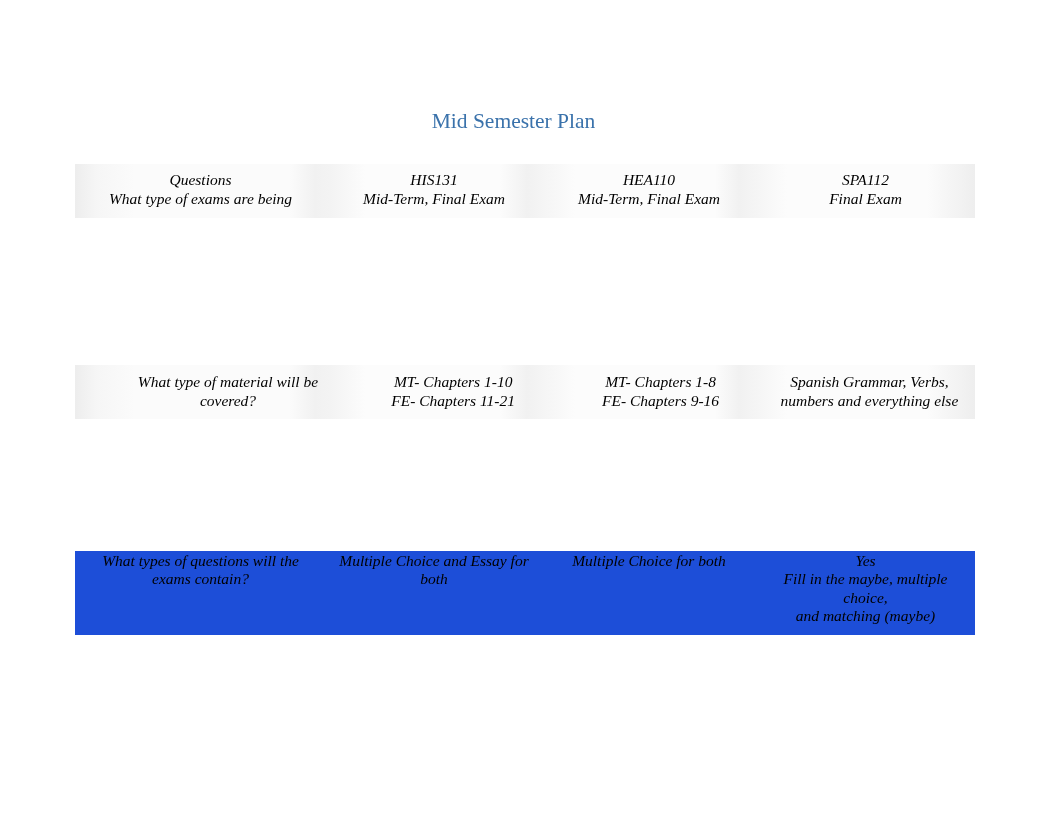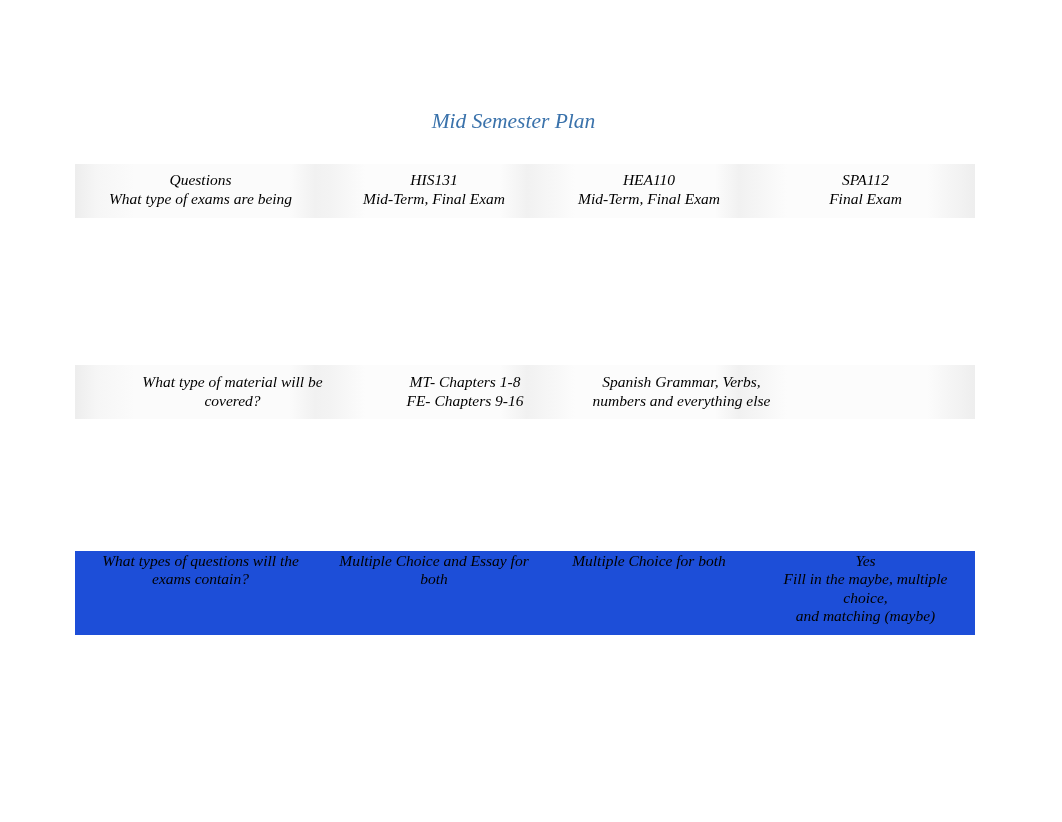--- a/index.html
+++ b/index.html
@@ -22,21 +22,20 @@
     position: absolute;
     left: 0;
     top: 108px;
     width: 1027px;
     text-align: center;
     font-size: 21.5px;
     line-height: 1.3;
     color: #3a72ab;
     font-family: "Liberation Serif", "DejaVu Serif", serif;
     white-space: nowrap;
-    font-style: italic;
   }
 
   
   .band {
     position: absolute;
     left: 75px;
     width: 900px;
     background: linear-gradient(to right,
         #ededed 0px, #f6f6f6 22px, #fbfbfb 60px,
         #fbfbfb 215px, #f1f1f1 240px, #f3f3f3 255px, #fcfcfc 290px,
@@ -129,20 +128,24 @@
 </div>
 
 <div class="band" id="band-row-material">
   <div class="row">
 
     <div class="cell col-q">
       <p>What type of material will be</p>
       <p>covered?</p>
     </div>
 
+    <div class="cell col-a">
+      <p>MT- Chapters 1-10</p>
+      <p>FE- Chapters 11-21</p>
+    </div>
 
     <div class="cell col-b">
       <p>MT- Chapters 1-8</p>
       <p>FE- Chapters 9-16</p>
     </div>
 
     <div class="cell col-c">
       <p>Spanish Grammar, Verbs,</p>
       <p>numbers and everything else</p>
     </div>

